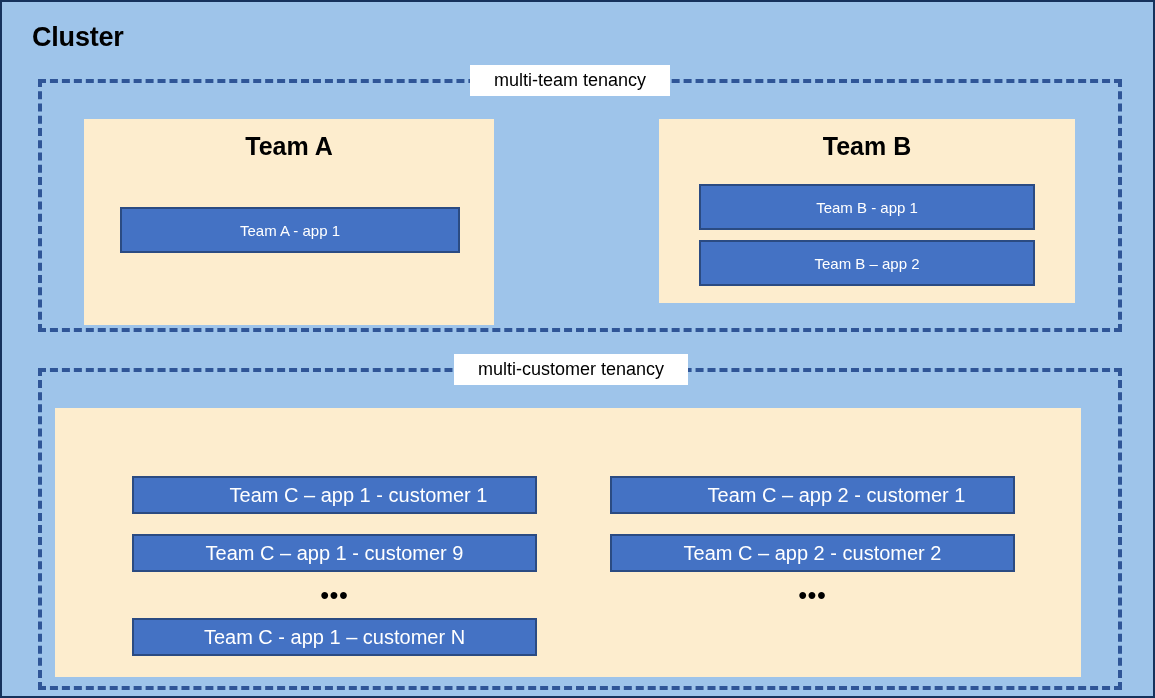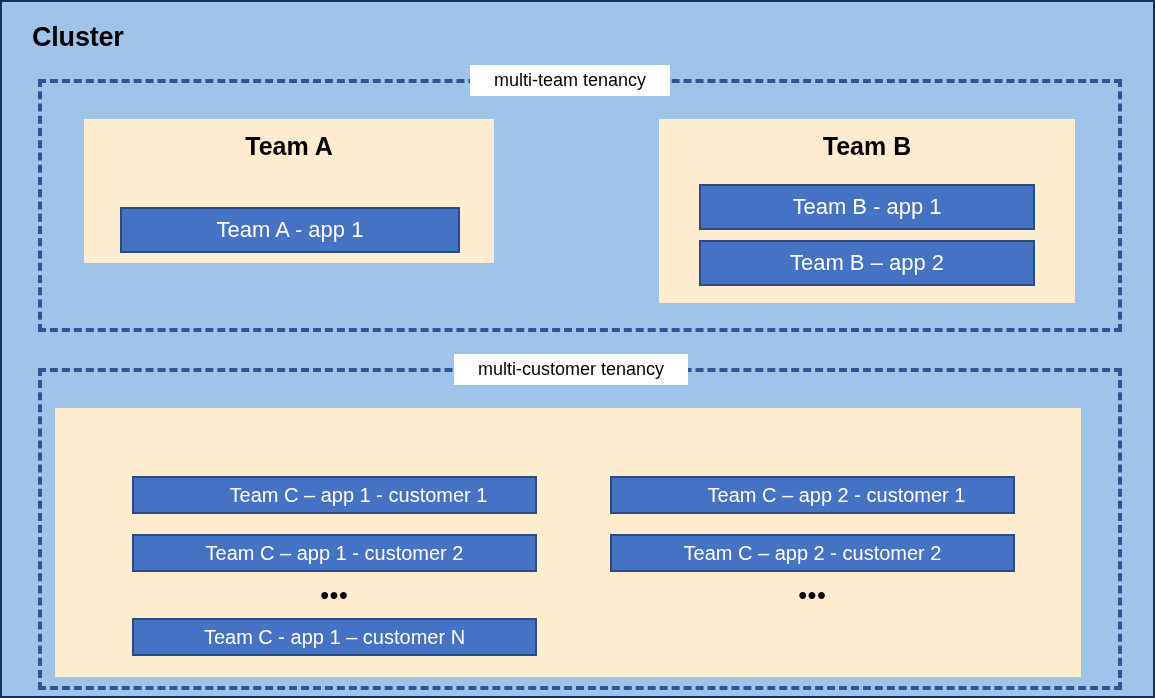--- a/index.html
+++ b/index.html
@@ -79,21 +79,21 @@
     height: 31px;
   }
 
   
   .team-box {
     position: absolute;
     background: #FDEDCE;
     border: none;
   }
 
-  #team-a-box { left: 82px;  top: 117px; width: 410px; height: 144px; }
+  #team-a-box { left: 82px;  top: 117px; width: 410px; height: 206px; }
   #team-b-box { left: 657px; top: 117px; width: 416px; height: 184px; }
   #team-c-box { left: 53px;  top: 406px; width: 1026px; height: 269px; }
 
   .team-title {
     position: absolute;
     left: 0;
     width: 100%;
     text-align: center;
     font-size: 25px;
     font-weight: bold;
@@ -106,21 +106,21 @@
 
   
   .app-box {
     position: absolute;
     background: #4472C4;
     border: 2px solid #2B4B82;
     color: #FFFFFF;
     display: flex;
     align-items: center;
     justify-content: center;
-    font-size: 22px;
+    font-size: 15px;
     white-space: nowrap;
   }
 
   
   #app-a1 { left: 36px; top: 88px; width: 340px; height: 46px; }
 
   
   #app-b1 { left: 40px; top: 65px;  width: 336px; height: 46px; }
   #app-b2 { left: 40px; top: 121px; width: 336px; height: 46px; }
 
@@ -170,21 +170,21 @@
     <div class="app-box" id="app-b2">Team B – app 2</div>
   </div>
 
   <div class="tenancy-group" id="group-multi-customer"></div>
 
   <div class="tenancy-label" id="label-multi-customer">multi-customer tenancy</div>
 
   <div class="team-box" id="team-c-box">
 
     <div class="app-box app-c-left row-1">Team C – app 1 - customer 1</div>
-    <div class="app-box app-c-left row-2">Team C – app 1 - customer 2</div>
+    <div class="app-box app-c-left row-2">Team C – app 1 - customer 9</div>
     <div class="ellipsis" id="ellipsis-left">•••</div>
     <div class="app-box app-c-left row-n">Team C - app 1 – customer N</div>
 
     <div class="app-box app-c-right row-1">Team C – app 2 - customer 1</div>
     <div class="app-box app-c-right row-2">Team C – app 2 - customer 2</div>
     <div class="ellipsis" id="ellipsis-right">•••</div>
   </div>
 
 </div>
 

